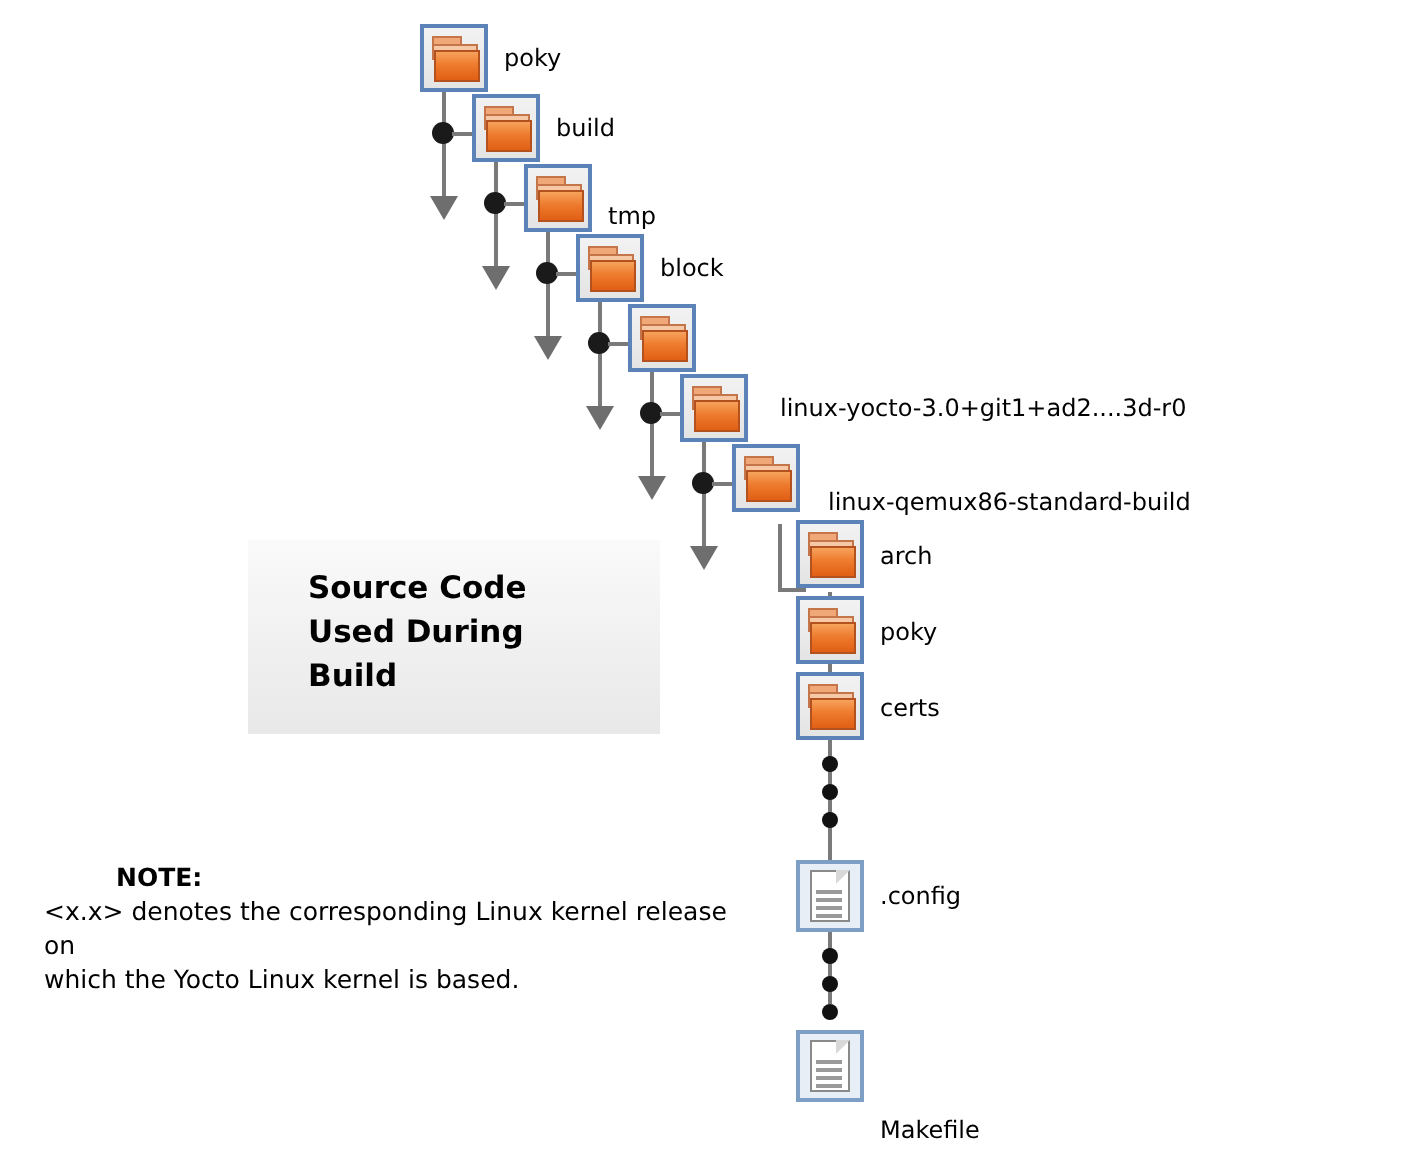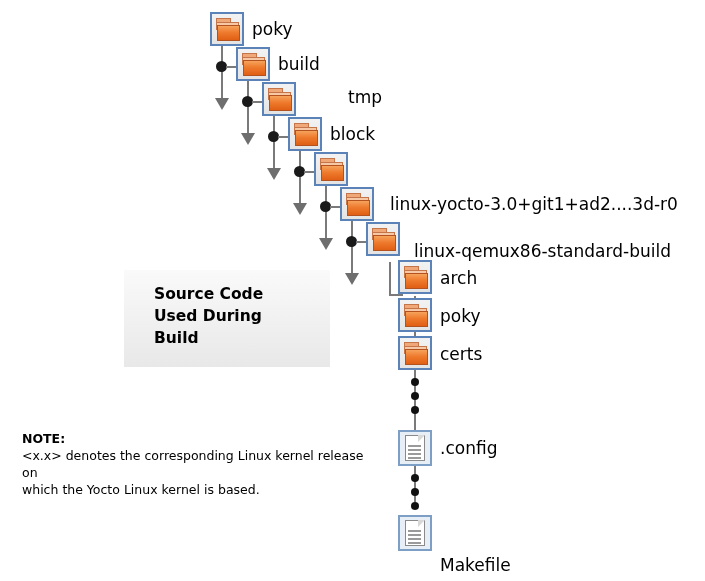--- a/index.html
+++ b/index.html
@@ -134,21 +134,21 @@
     position: absolute;
     left: 8px;
     width: 13px;
     height: 2px;
     background: #9a9a9a;
   }
 
   
   .label {
     position: absolute;
-    font-size: 17px;
+    font-size: 12px;
     line-height: 18px;
     white-space: nowrap;
     color: #000000;
   }
 
   
   .callout {
     position: absolute;
     box-sizing: border-box;
     background: linear-gradient(to bottom, #fafafa 0%, #f0f0f0 55%, #e8e8e8 100%);
@@ -166,20 +166,21 @@
 
   
   .note {
     position: absolute;
   }
   .note-title {
     font-size: 12.5px;
     font-weight: bold;
     line-height: 16px;
     color: #000000;
+    margin-left: 36px;
   }
   .note-body {
     font-size: 12.5px;
     line-height: 17px;
     color: #000000;
     white-space: pre-line;
   }
 </style>
 </head>
 <body>
@@ -247,21 +248,21 @@
   </div>
   <div class="label" style="left:278px; top:55px;">build</div>
 
   <div class="node" style="left:262px; top:82px;">
     <div class="folder-icon" style="left:0; top:0;">
       <div class="back-tab"></div>
         <div class="back-body"></div>
         <div class="front-body"></div>
     </div>
   </div>
-  <div class="label" style="left:304px; top:88px;margin-left:44px;">tmp</div>
+  <div class="label" style="left:304px; top:99px;">tmp</div>
 
   <div class="node" style="left:288px; top:117px;">
     <div class="folder-icon" style="left:0; top:0;">
       <div class="back-tab"></div>
         <div class="back-body"></div>
         <div class="front-body"></div>
     </div>
   </div>
   <div class="label" style="left:330px; top:125px;">block</div>
 

